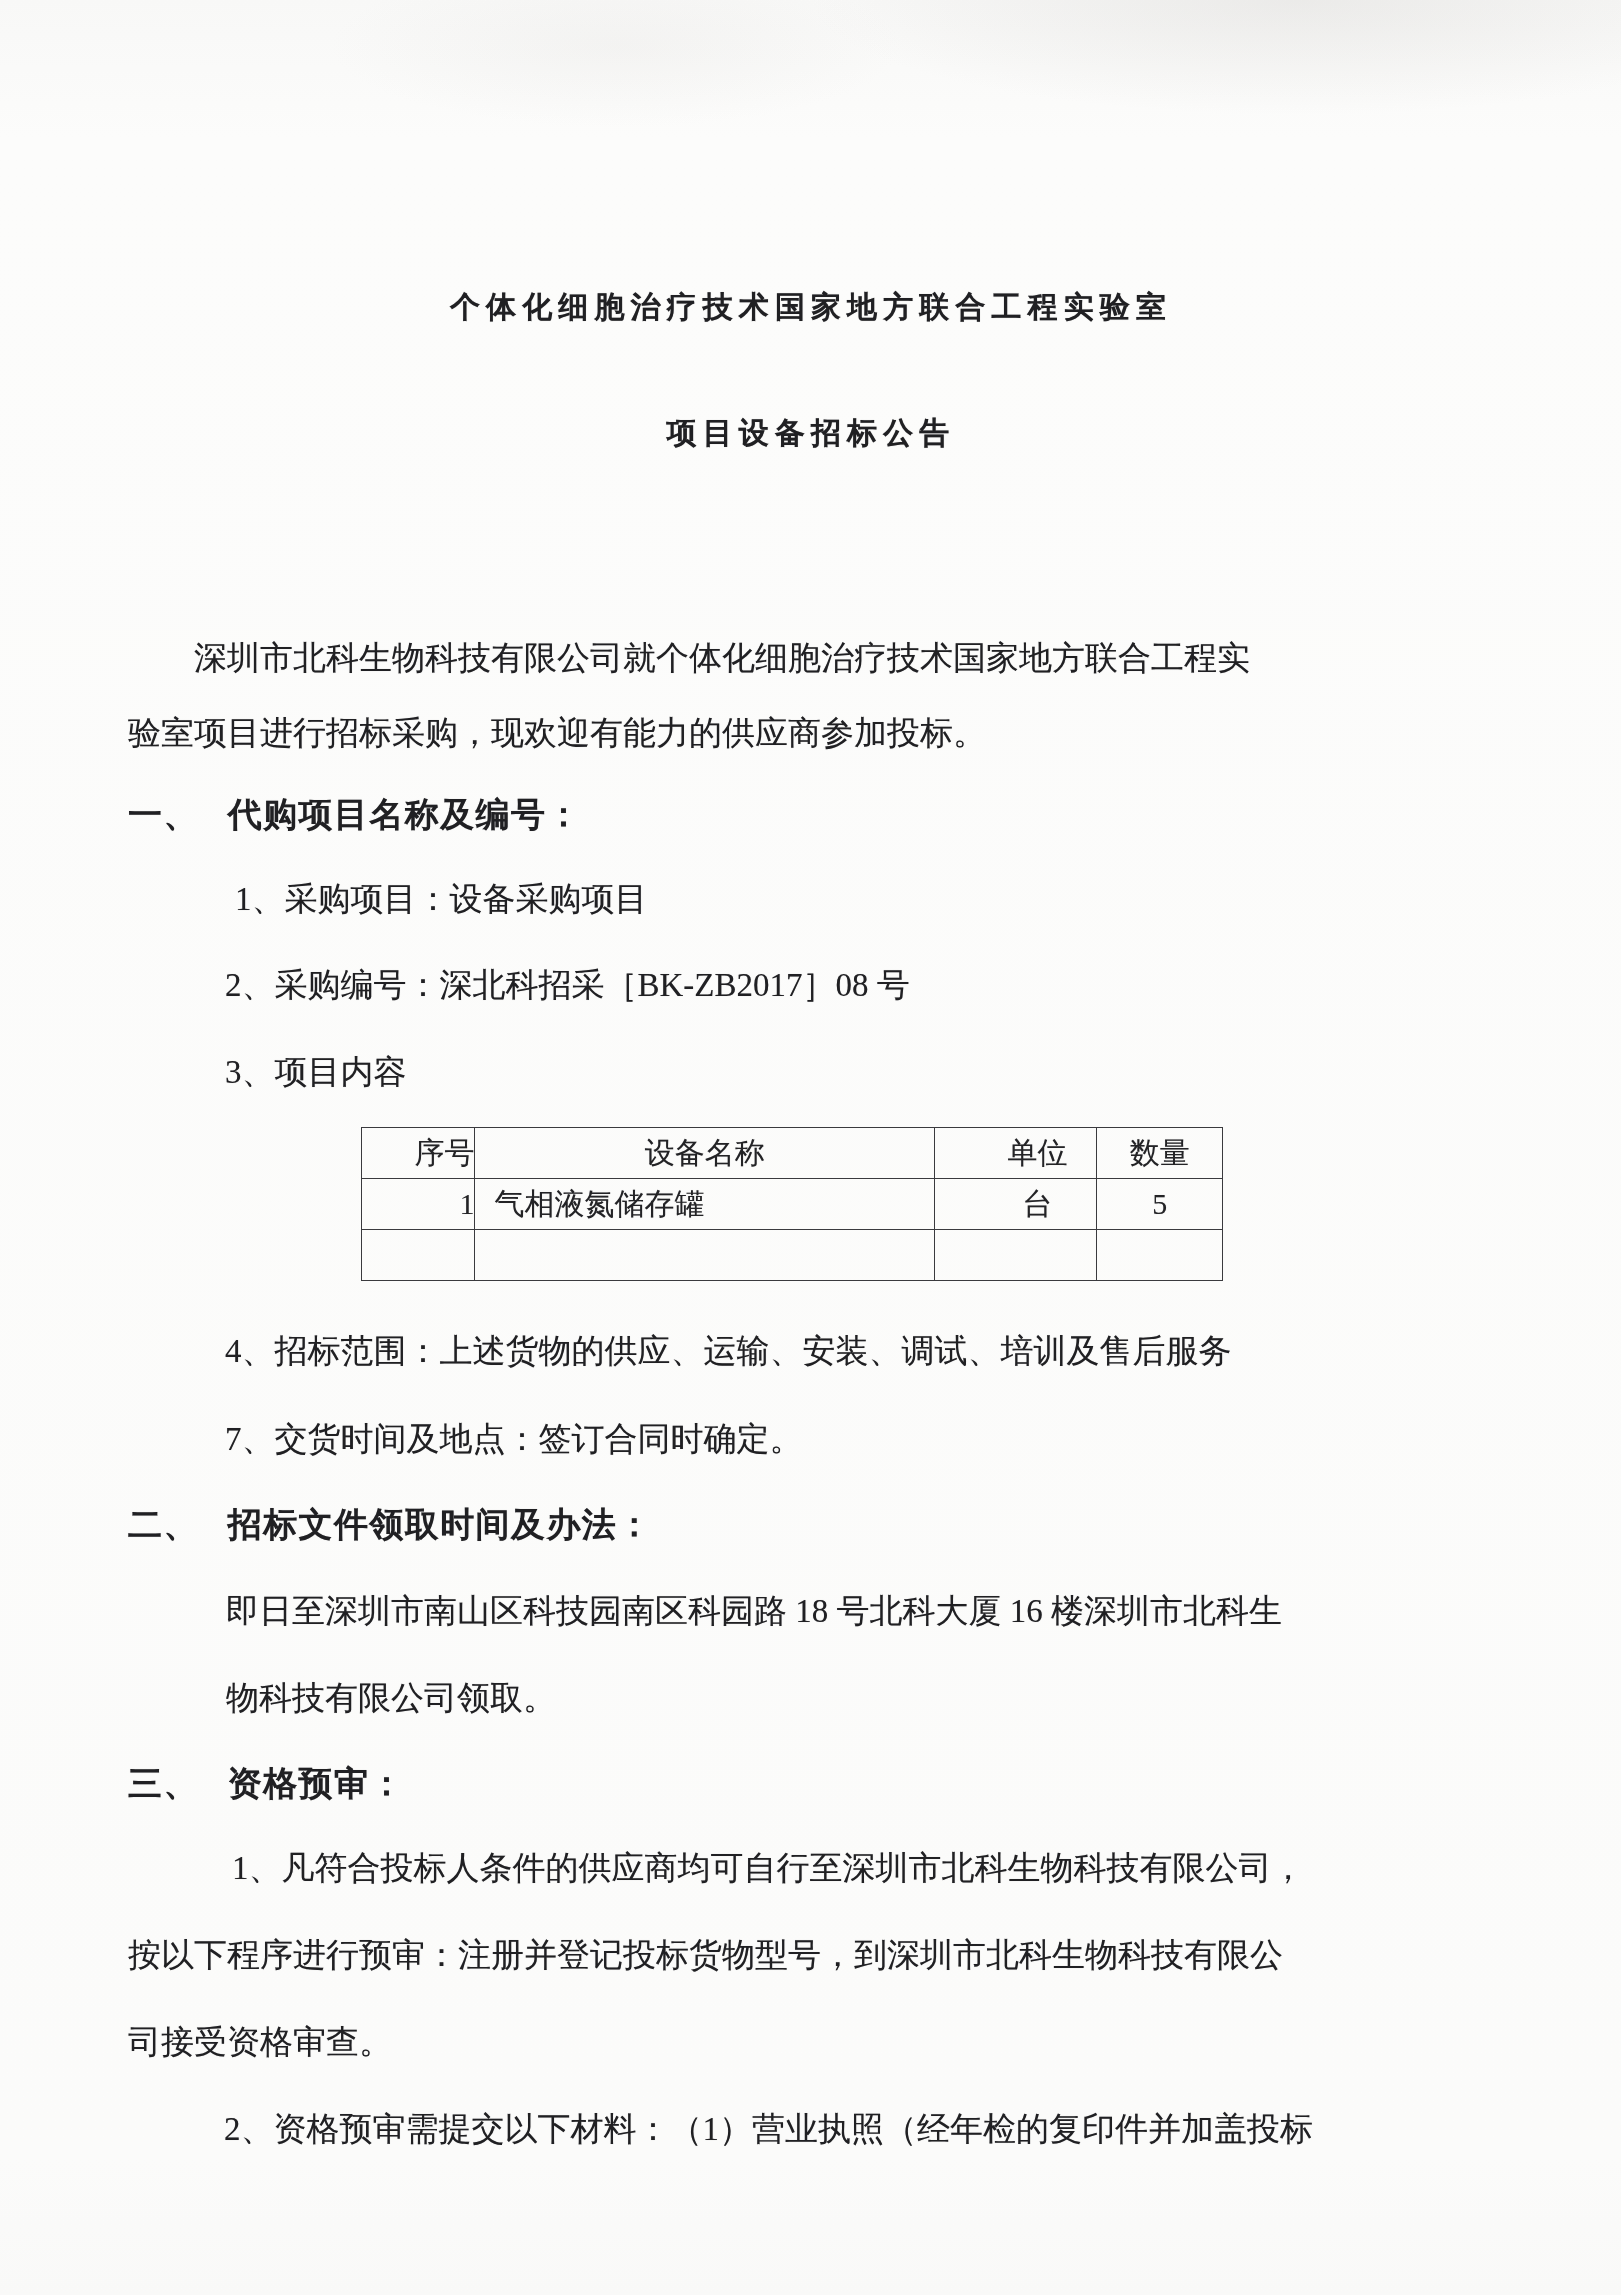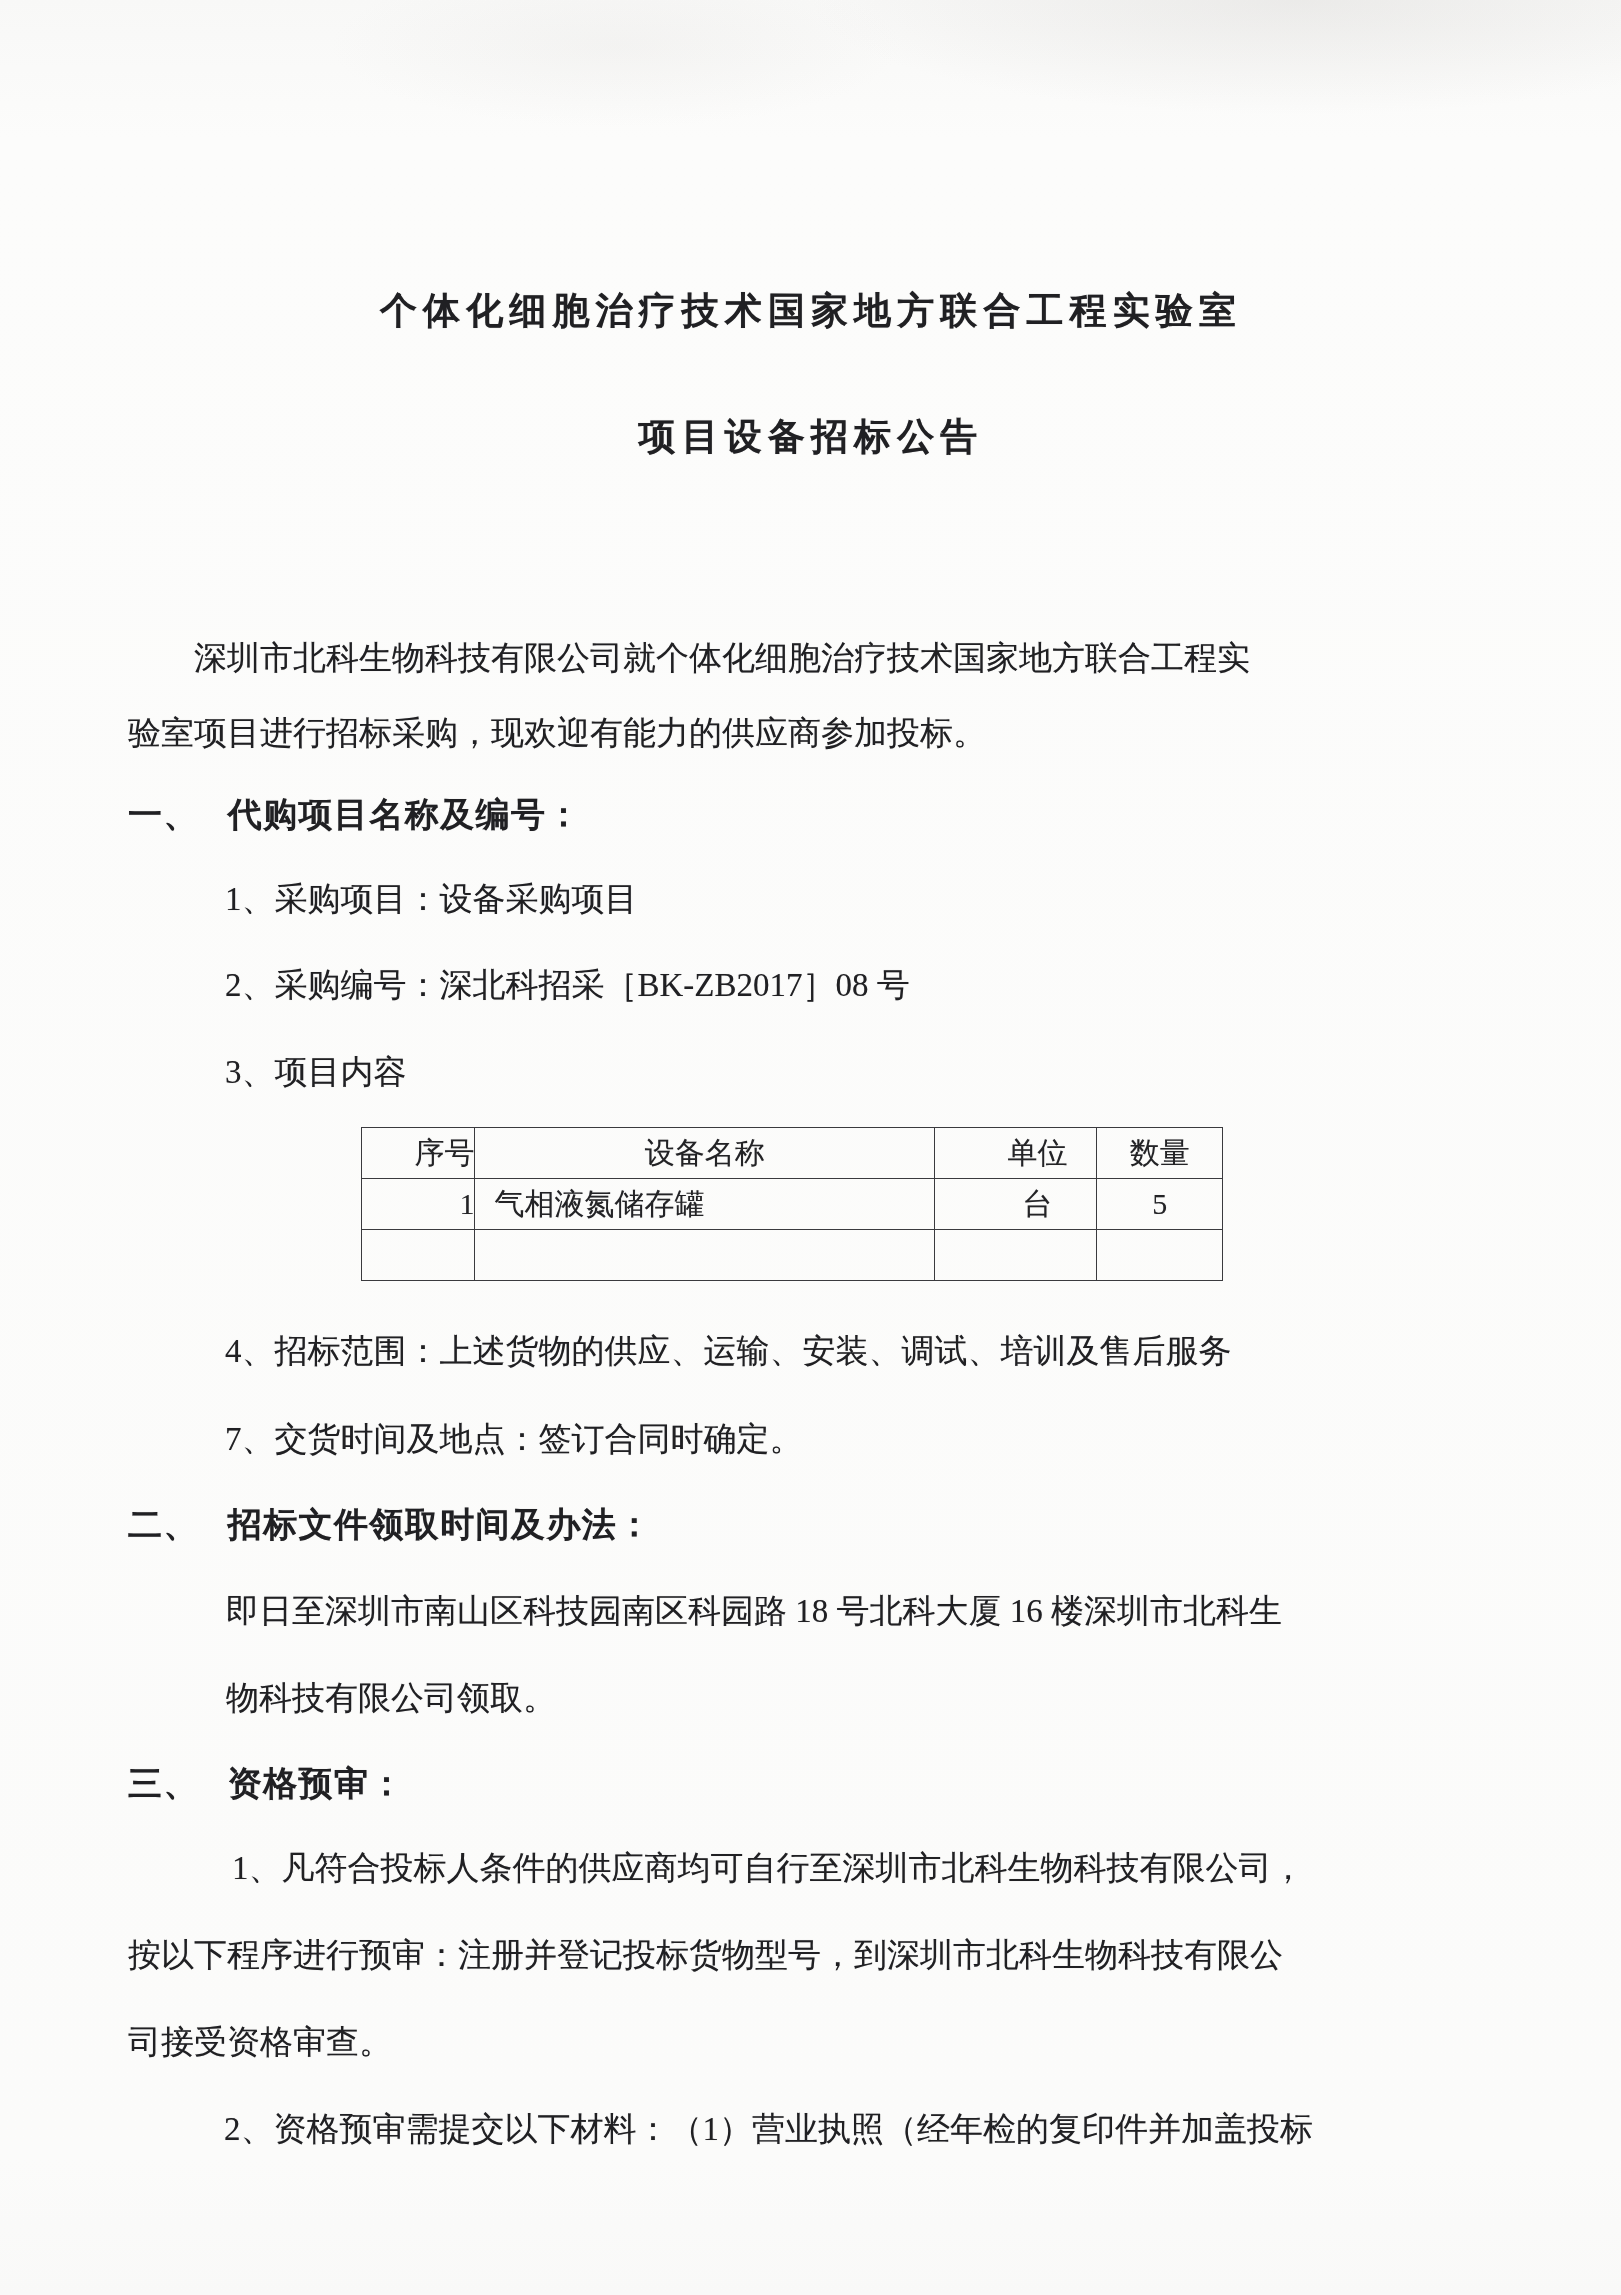--- a/index.html
+++ b/index.html
@@ -28,21 +28,21 @@
     text-shadow: 0 0 0.7px rgba(30,30,35,0.35);
     margin-top: 33px;
   }
   .title {
     position: absolute;
     left: 0;
     width: 100%;
     text-align: center;
     font-family: "Liberation Sans", "DejaVu Sans", sans-serif;
     font-weight: bold;
-    font-size: 37px;
+    font-size: 30px;
     letter-spacing: 6.1px;
     white-space: nowrap;
     text-shadow: 0 0 0.7px rgba(20,20,25,0.45);
   }
   .heading {
     font-family: "Liberation Sans", "DejaVu Sans", sans-serif;
     font-weight: bold;
     font-size: 34px;
     letter-spacing: 1.4px;
   }
@@ -85,21 +85,21 @@
   <div class="title" style="top:289px">个体化细胞治疗技术国家地方联合工程实验室</div>
   <div class="title" style="top:415px">项目设备招标公告</div>
 
   <div class="ln" style="top:606px; left:194px">深圳市北科生物科技有限公司就个体化细胞治疗技术国家地方联合工程实</div>
   <div class="ln" style="top:681px; left:128px">验室项目进行招标采购，现欢迎有能力的供应商参加投标。</div>
 
   <div class="ln heading" style="top:761px; left:128px">
     <span class="num">一、</span><span>代购项目名称及编号：</span>
   </div>
 
-  <div class="ln" style="top:847px; left:225px">1、采购项目：设备采购项目</div>
+  <div class="ln" style="top:847px; left:235px">1、采购项目：设备采购项目</div>
   <div class="ln" style="top:933px; left:225px">2、采购编号：深北科招采［BK-ZB2017］08 号</div>
   <div class="ln" style="top:1020px; left:225px">3、项目内容</div>
 
   <table class="equip">
     <tbody>
       <tr>
         <td class="c0">序号</td>
         <td class="c1">设备名称</td>
         <td class="c2">单位</td>
         <td class="c3">数量</td>

